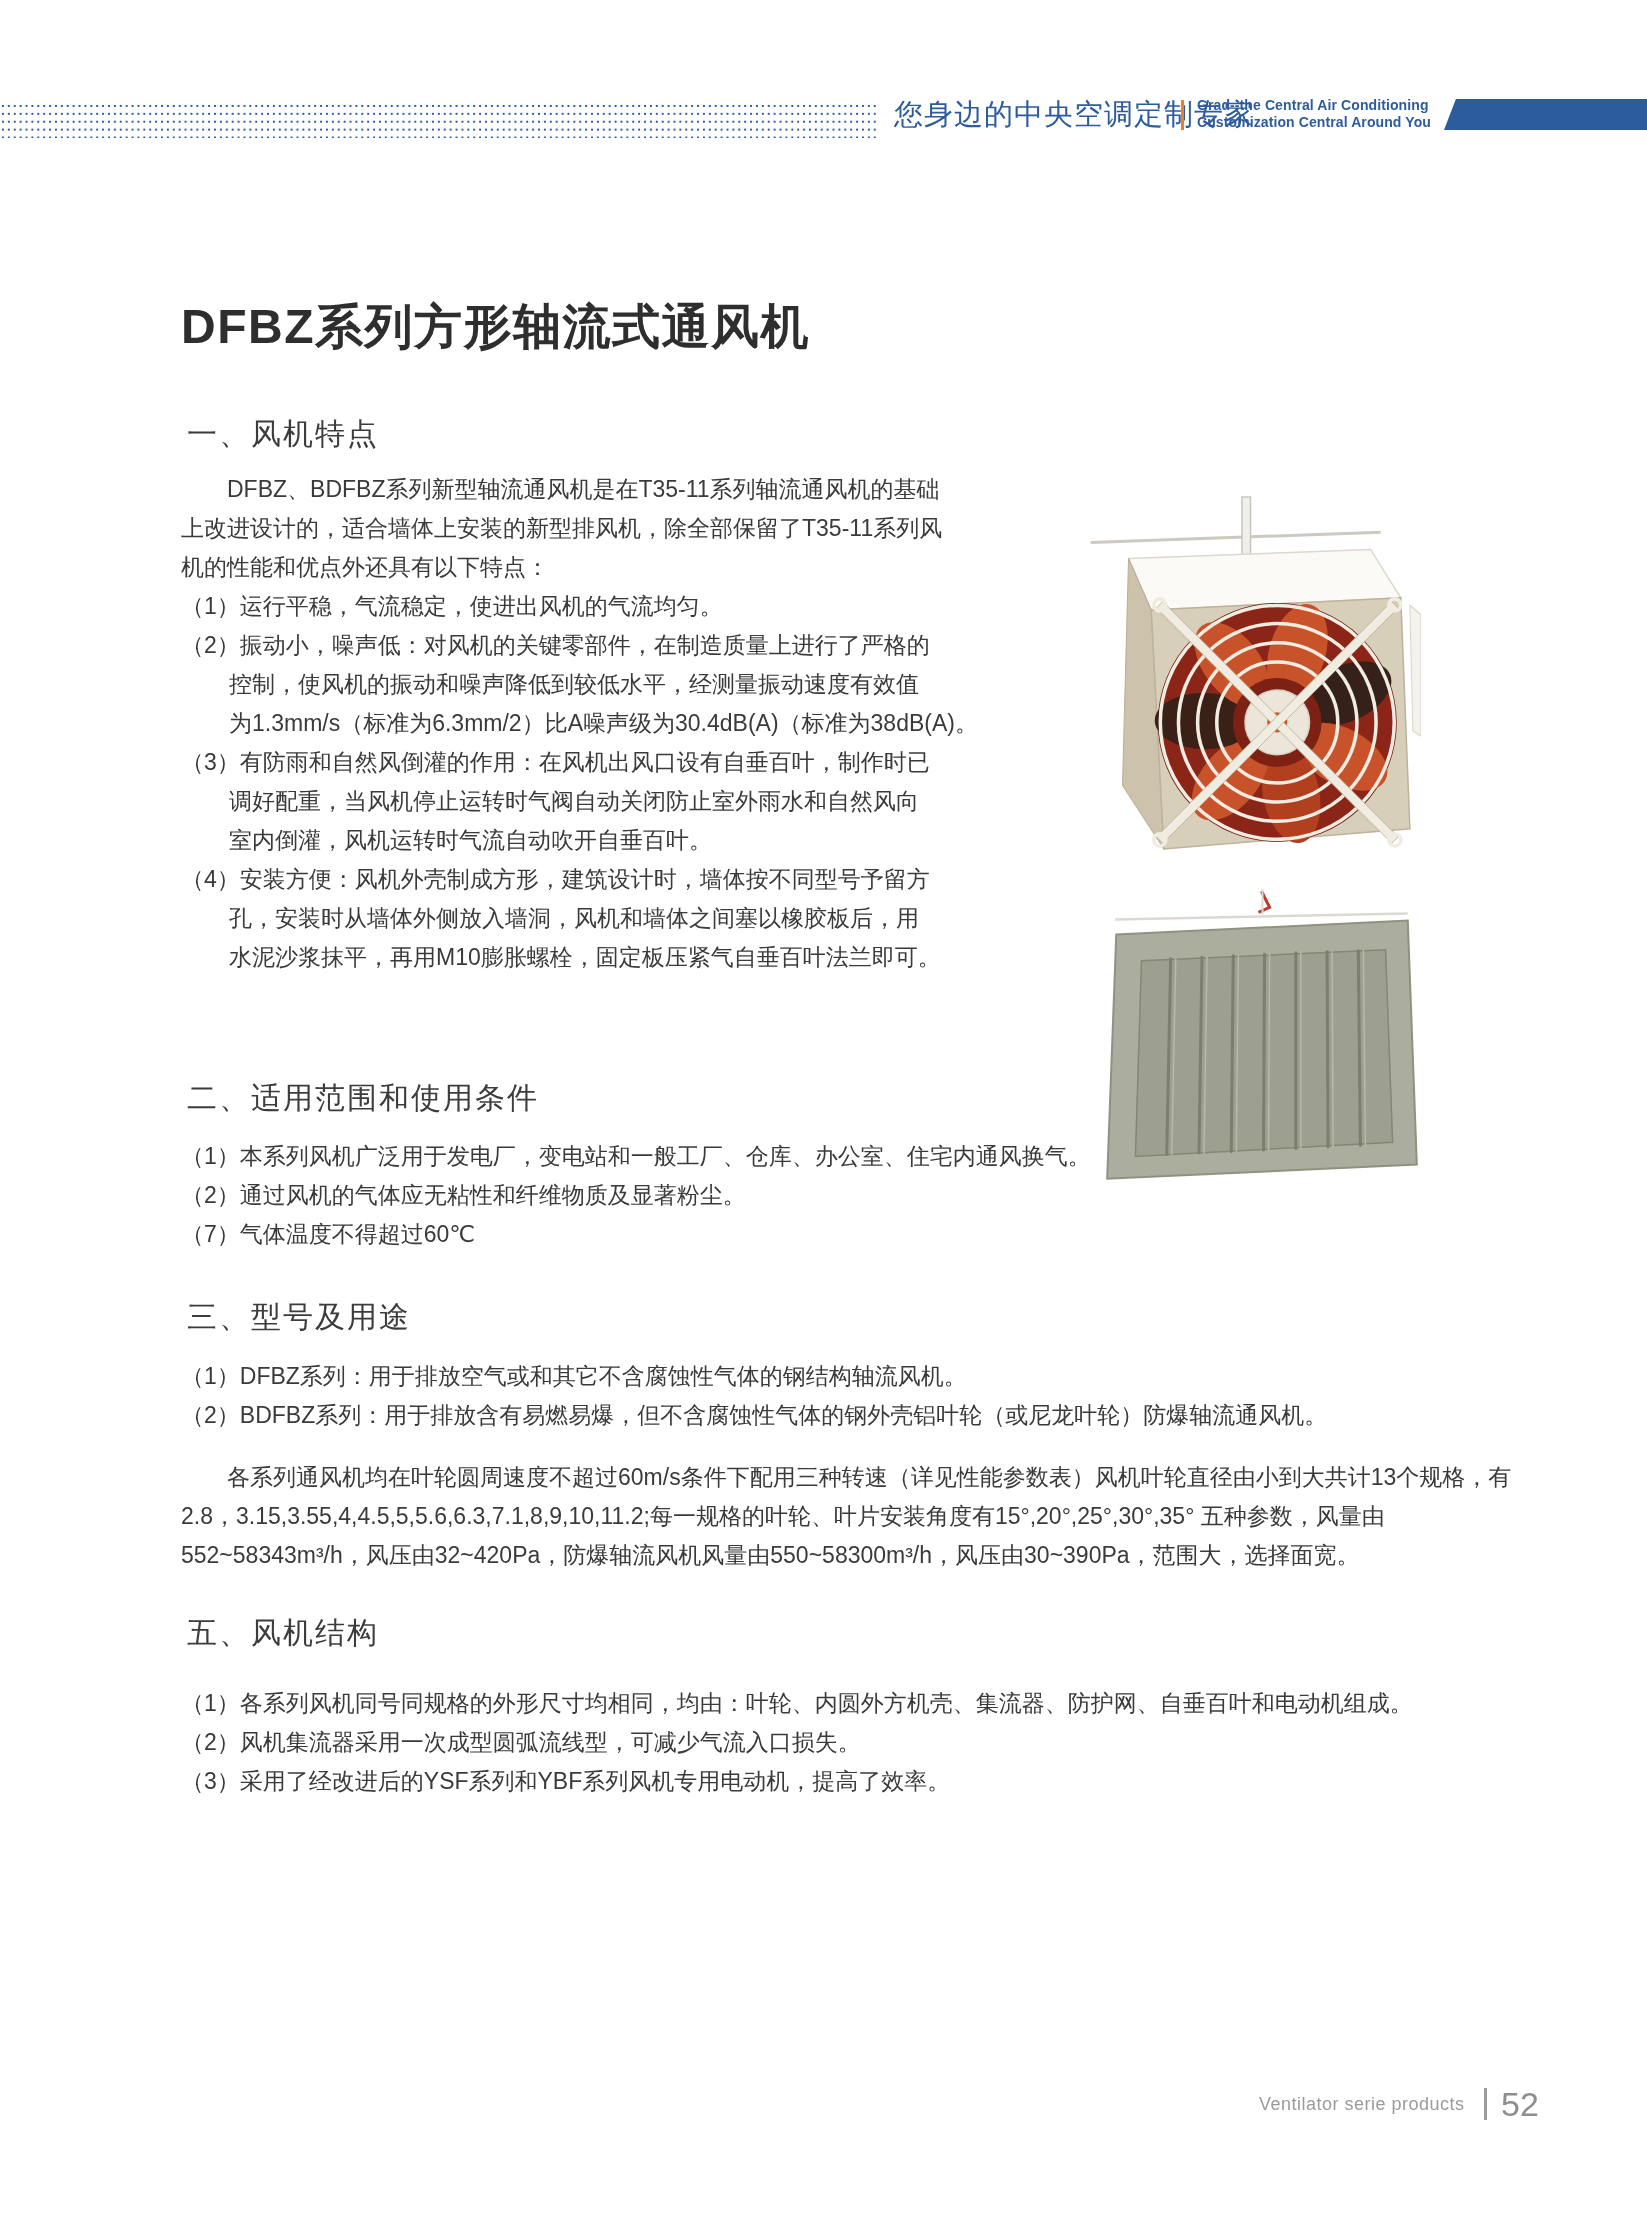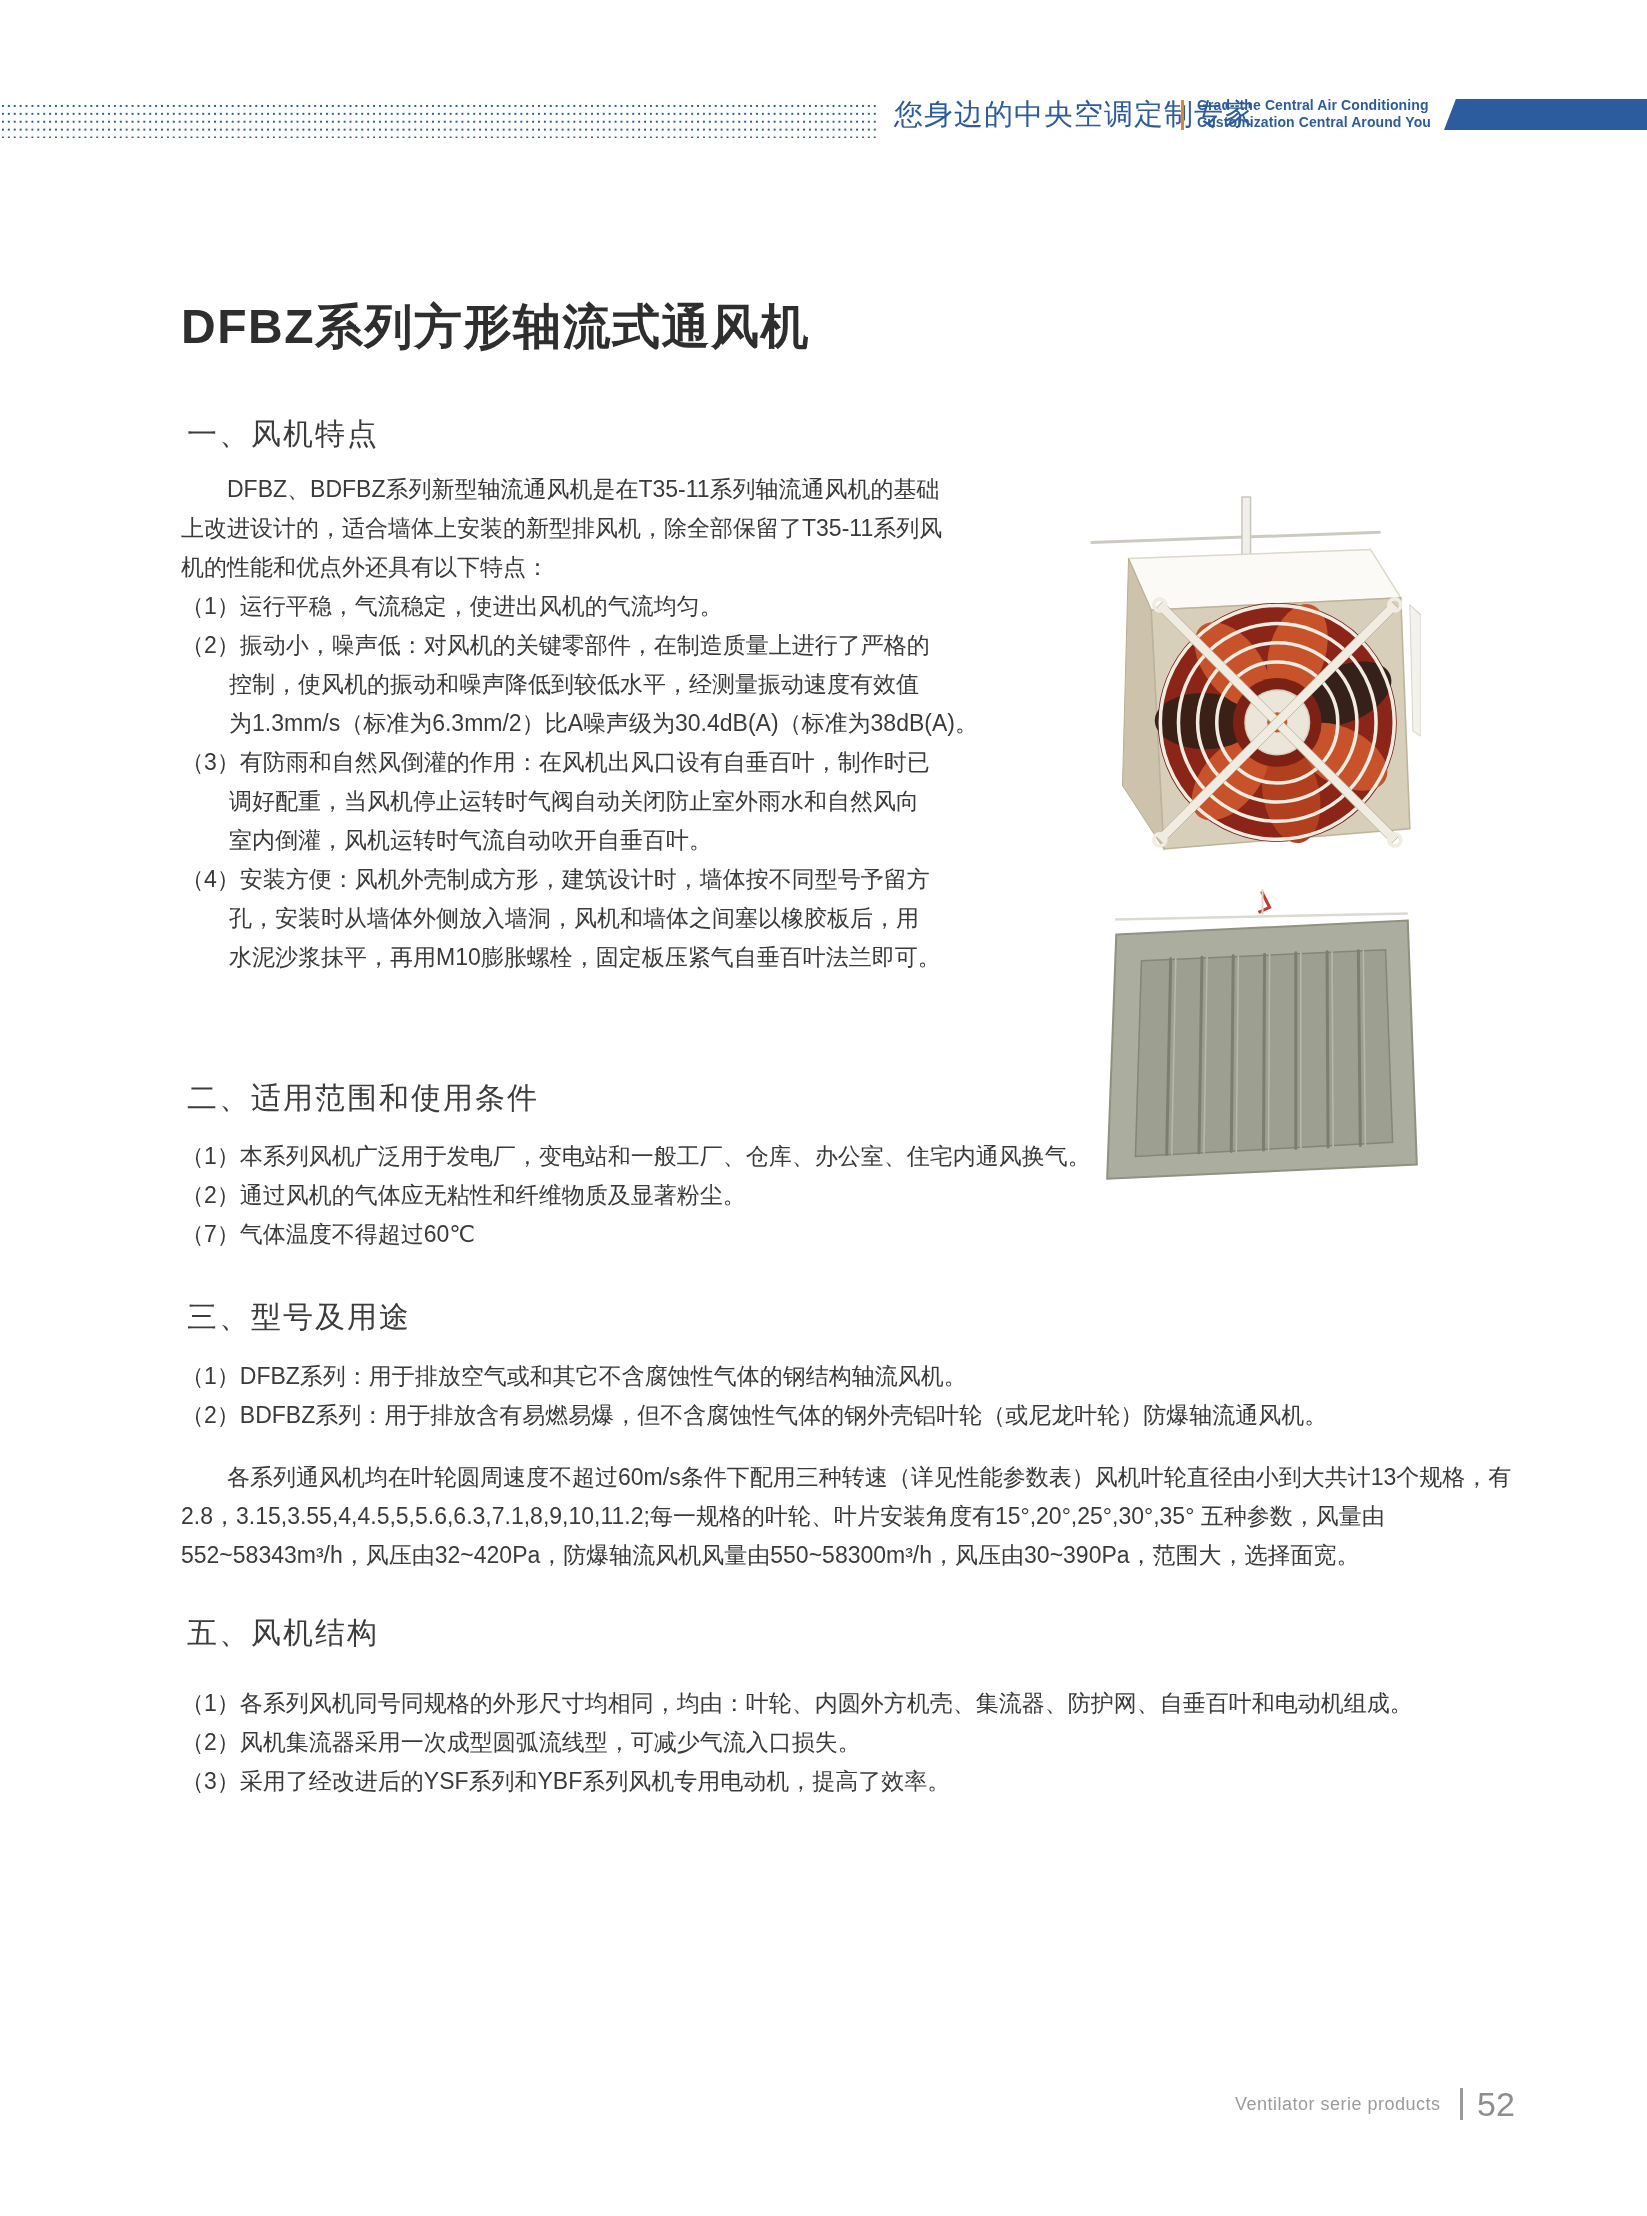--- a/index.html
+++ b/index.html
@@ -63,21 +63,21 @@
 
   .sec1-width { width:847px; }
   .sec-mid-width { width:1322px; }
 
   
   .fan-photo { position:absolute; left:1068px; top:493px; width:353px; height:363px; }
   .louver-photo { position:absolute; left:1085px; top:884px; width:353px; height:313px; }
 
   
   .footer { position:absolute; left:1235px; top:2087px; display:flex; align-items:center; }
-  .footer-label { font-size:18px; color:var(--footer-gray,#9b9b9b); letter-spacing:0.5px; margin-right:19px; }
+  .footer-label { font-size:18px; color:var(--footer-gray,#9b9b9b); letter-spacing:0.5px; margin-right:19px;margin-left:24px; }
   .footer-bar { width:3.5px; height:32px; background:var(--footer-gray,#9b9b9b); margin-right:14px; }
   .footer-page { font-size:34px; color:#8e8e8e; line-height:34px; }
 </style>
 </head>
 <body>
 
 <div class="page">
 
   <div>
     <div class="dots"></div>

